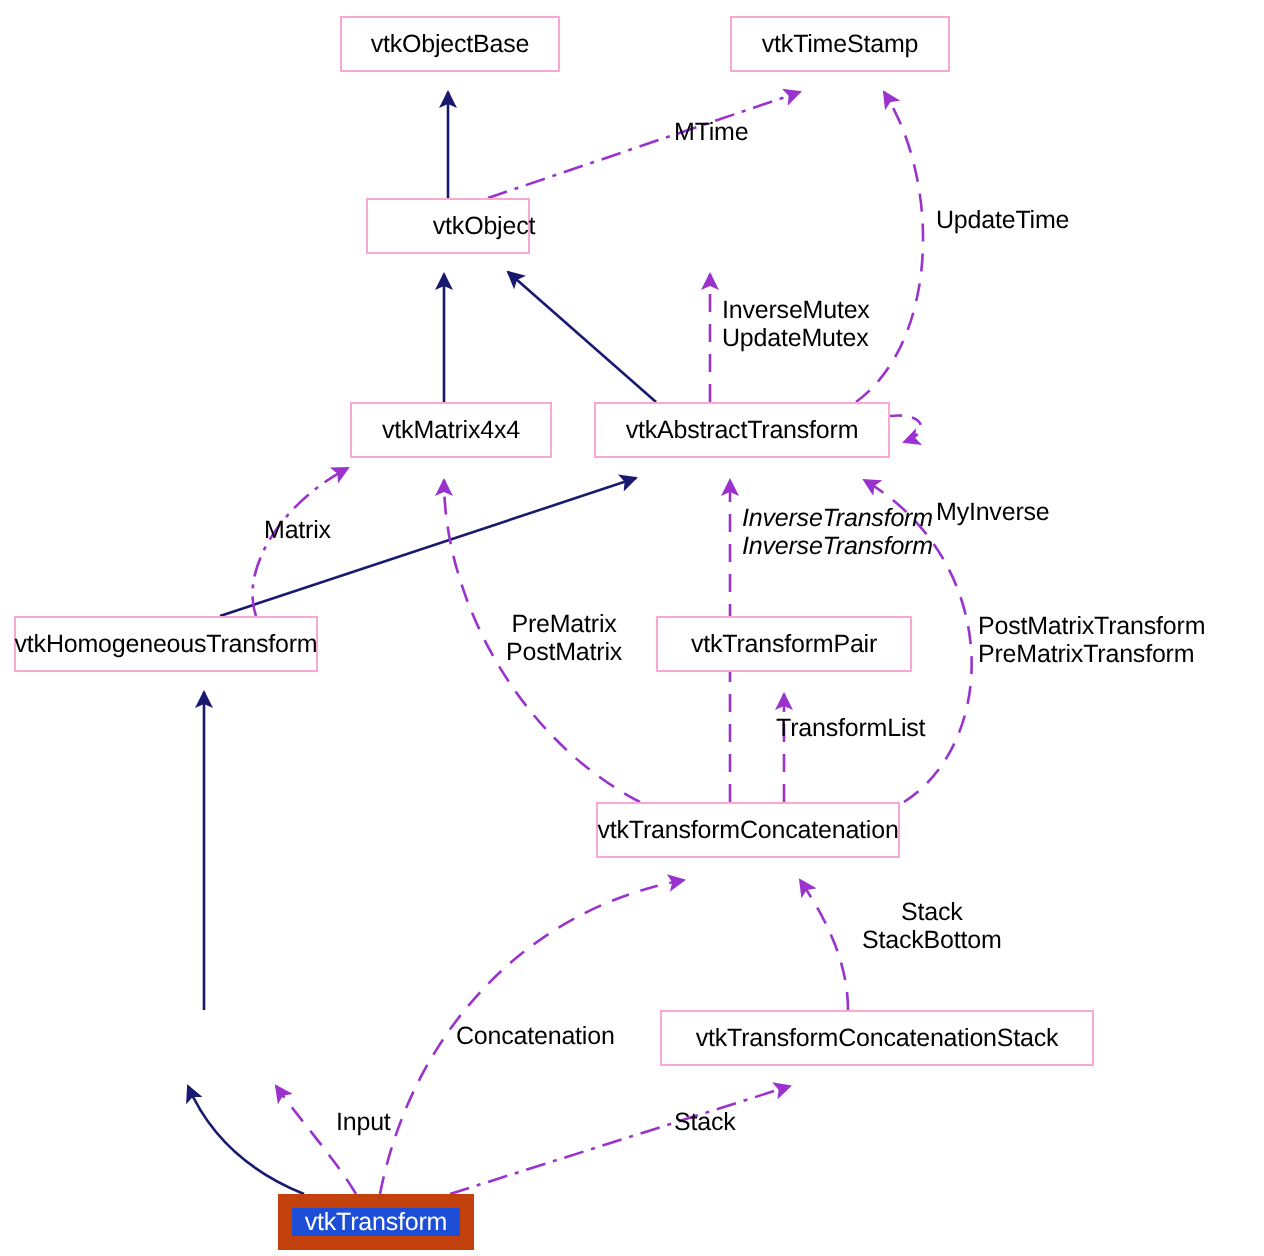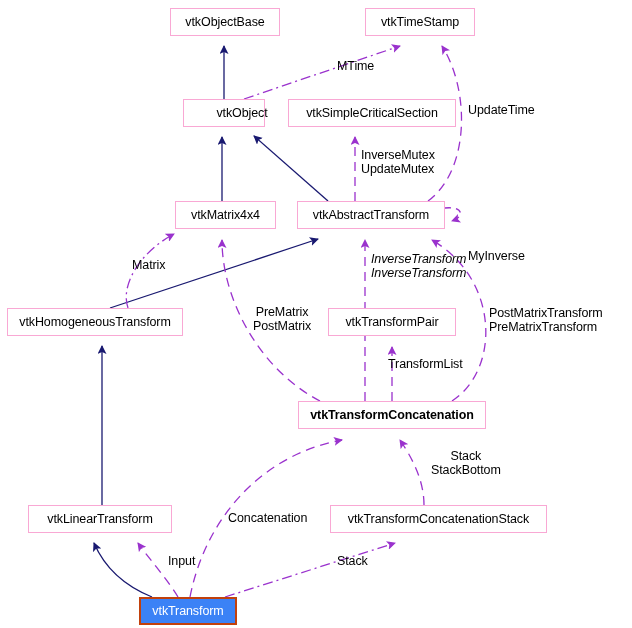--- a/index.html
+++ b/index.html
@@ -30,23 +30,23 @@
     color: #000000;
     font-size: 12.5px;
     line-height: 1;
     display: flex;
     align-items: center;
     justify-content: center;
     white-space: nowrap;
     letter-spacing: -0.1px;
   }
   .node-box.highlight {
-    background: #3b82f6;
+    background: #1d4ed8;
     color: #ffffff;
-    border: 2px solid #c2410c;
+    border: 7px solid #c2410c;
     text-align: center;
   }
   .edge-label {
     position: absolute;
     font-size: 12.5px;
     line-height: 14px;
     color: #000000;
     white-space: nowrap;
     letter-spacing: -0.1px;
   }
@@ -118,47 +118,41 @@
   </div>
 
   <div class="node-box" style="left:365px; top:8px; width:110px; height:28px;">
     <span>vtkTimeStamp</span>
   </div>
 
   <div class="node-box" style="left:183px; top:99px; width:82px; height:28px;padding-left:36px;">
     <span>vtkObject</span>
   </div>
 
-  <div class="node-box" style="left:288px; top:99px; width:168px; height:28px;">
-    <span>vtkSimpleCriticalSection</span>
-  </div>
 
   <div class="node-box" style="left:175px; top:201px; width:101px; height:28px;">
     <span>vtkMatrix4x4</span>
   </div>
 
   <div class="node-box" style="left:297px; top:201px; width:148px; height:28px;">
     <span>vtkAbstractTransform</span>
   </div>
 
-  <div class="node-box" style="left:7px; top:308px; width:176px; height:28px;">
+  <div class="node-box" style="left:7px; top:308px; width:152px; height:28px;">
     <span>vtkHomogeneousTransform</span>
   </div>
 
   <div class="node-box" style="left:328px; top:308px; width:128px; height:28px;">
     <span>vtkTransformPair</span>
   </div>
 
-  <div class="node-box" style="left:298px; top:401px; width:188px; height:28px;font-weight:bold;">
+  <div class="node-box" style="left:298px; top:401px; width:152px; height:28px;">
     <span>vtkTransformConcatenation</span>
   </div>
 
-  <div class="node-box" style="left:28px; top:505px; width:144px; height:28px;">
-    <span>vtkLinearTransform</span>
-  </div>
 
   <div class="node-box" style="left:330px; top:505px; width:217px; height:28px;">
     <span>vtkTransformConcatenationStack</span>
   </div>
 
   <div class="node-box highlight" style="left:139px; top:597px; width:98px; height:28px;">
     <span>vtkTransform</span>
   </div>
 
   <div class="edge-label left" style="left:337px; top:59px;">

